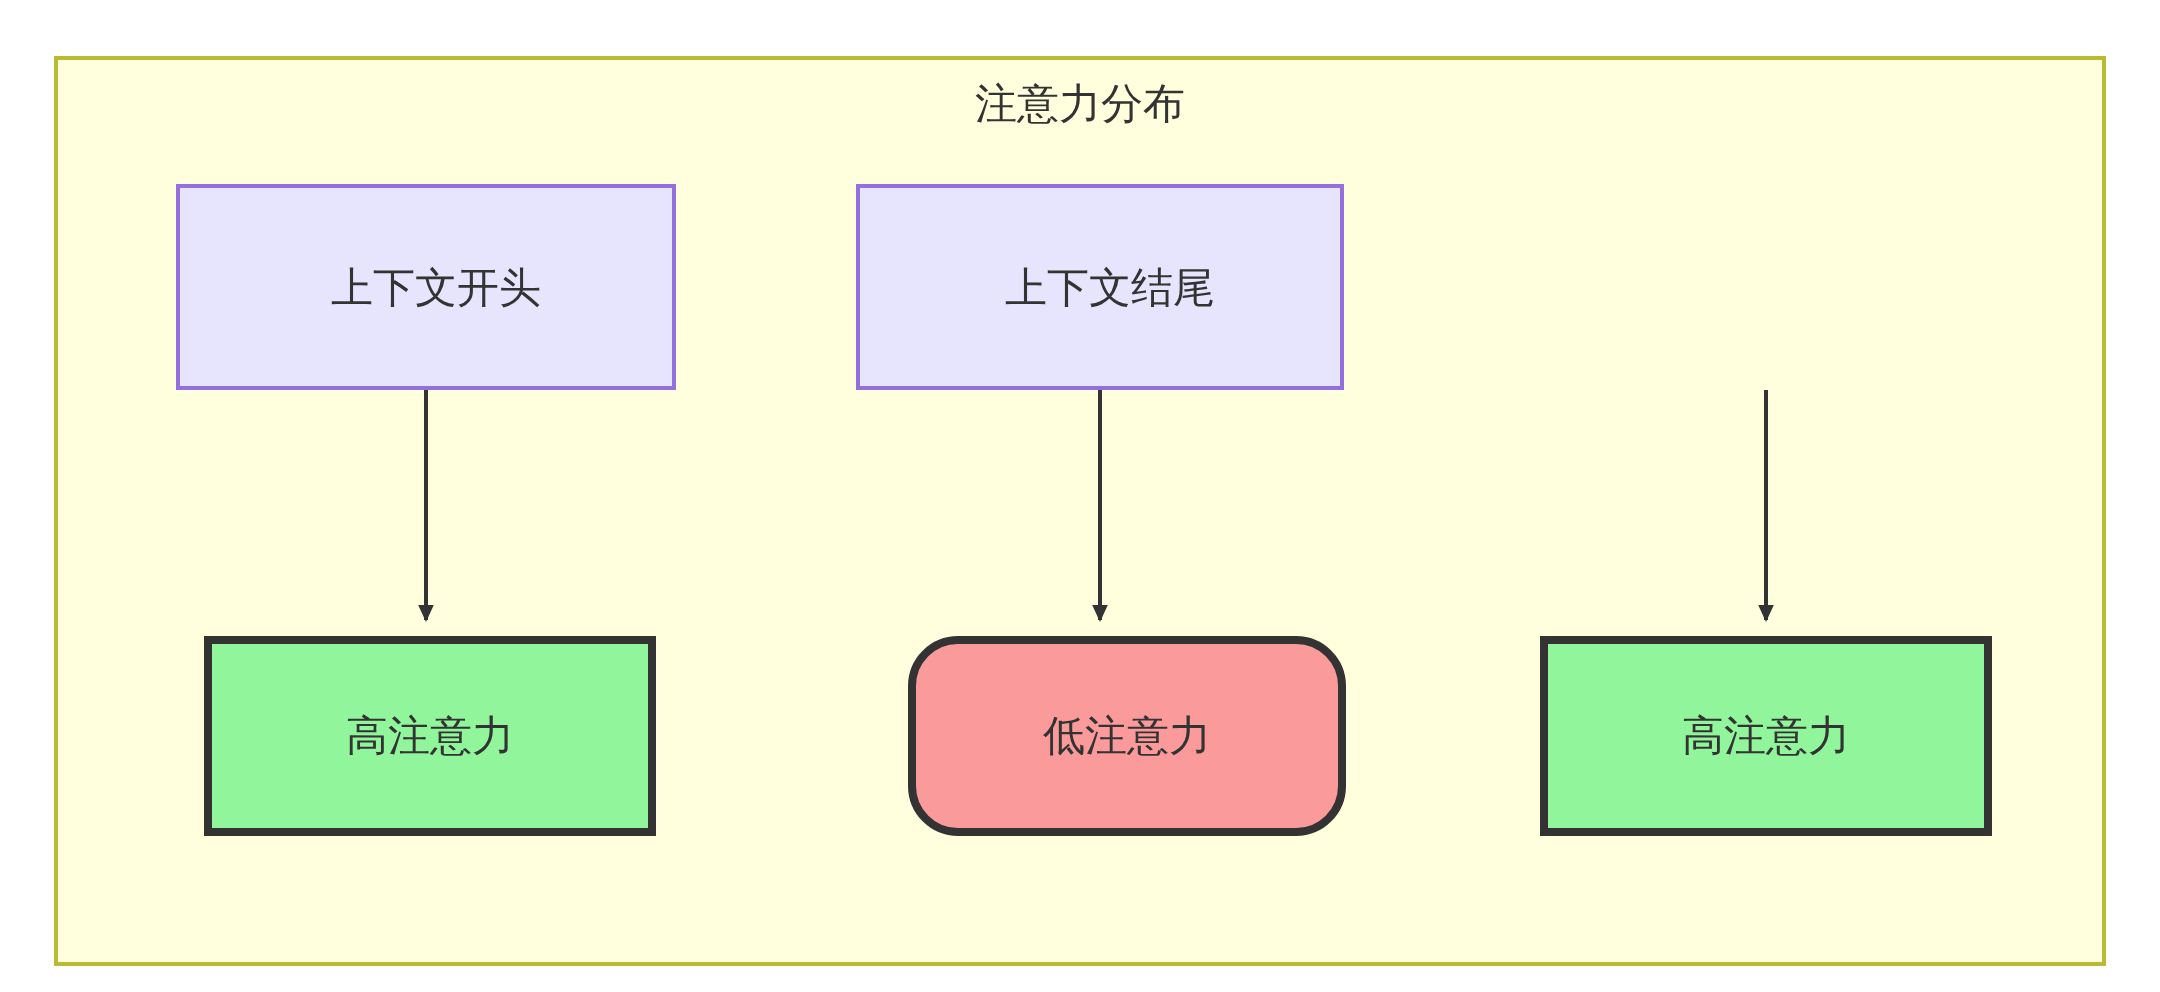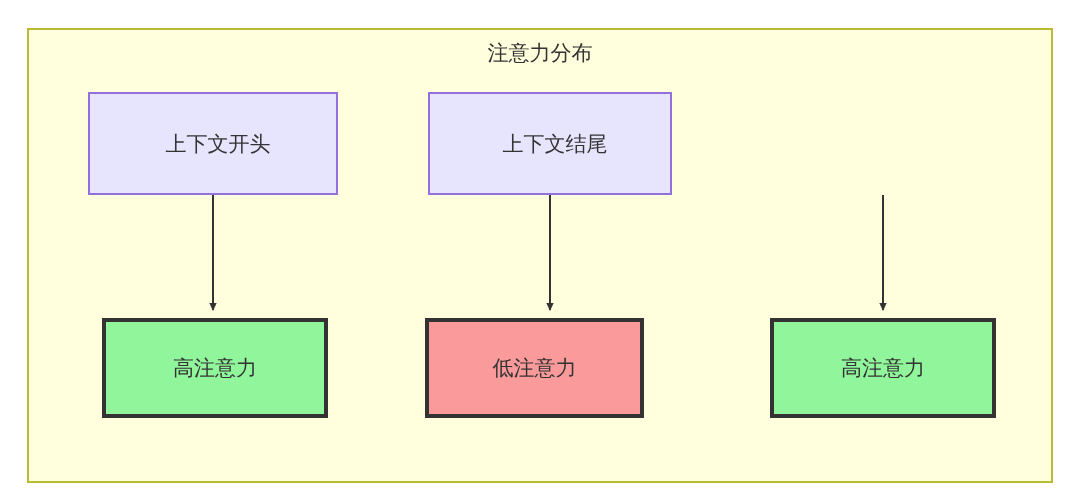--- a/index.html
+++ b/index.html
@@ -76,21 +76,21 @@
   .node.attn.low {
     background: #fb9a9a;
   }
 
   
   #node-ctx-start  { left: 88px;  top: 92px;  width: 250px; height: 103px; }
   #node-ctx-middle { left: 428px; top: 92px;  width: 244px; height: 103px; }
   #node-ctx-end    { left: 760px; top: 92px;  width: 246px; height: 103px; }
 
   #node-attn-start  { left: 102px; top: 318px; width: 226px; height: 100px; }
-  #node-attn-middle { left: 425px; top: 318px; width: 219px; height: 100px; }
+  #node-attn-middle { left: 454px; top: 318px; width: 219px; height: 100px; border-radius: 25px; }
   #node-attn-end    { left: 770px; top: 318px; width: 226px; height: 100px; }
 
   
   #edge-layer {
     position: absolute;
     left: 0;
     top: 0;
     width: 1080px;
     height: 496px;
     pointer-events: none;

